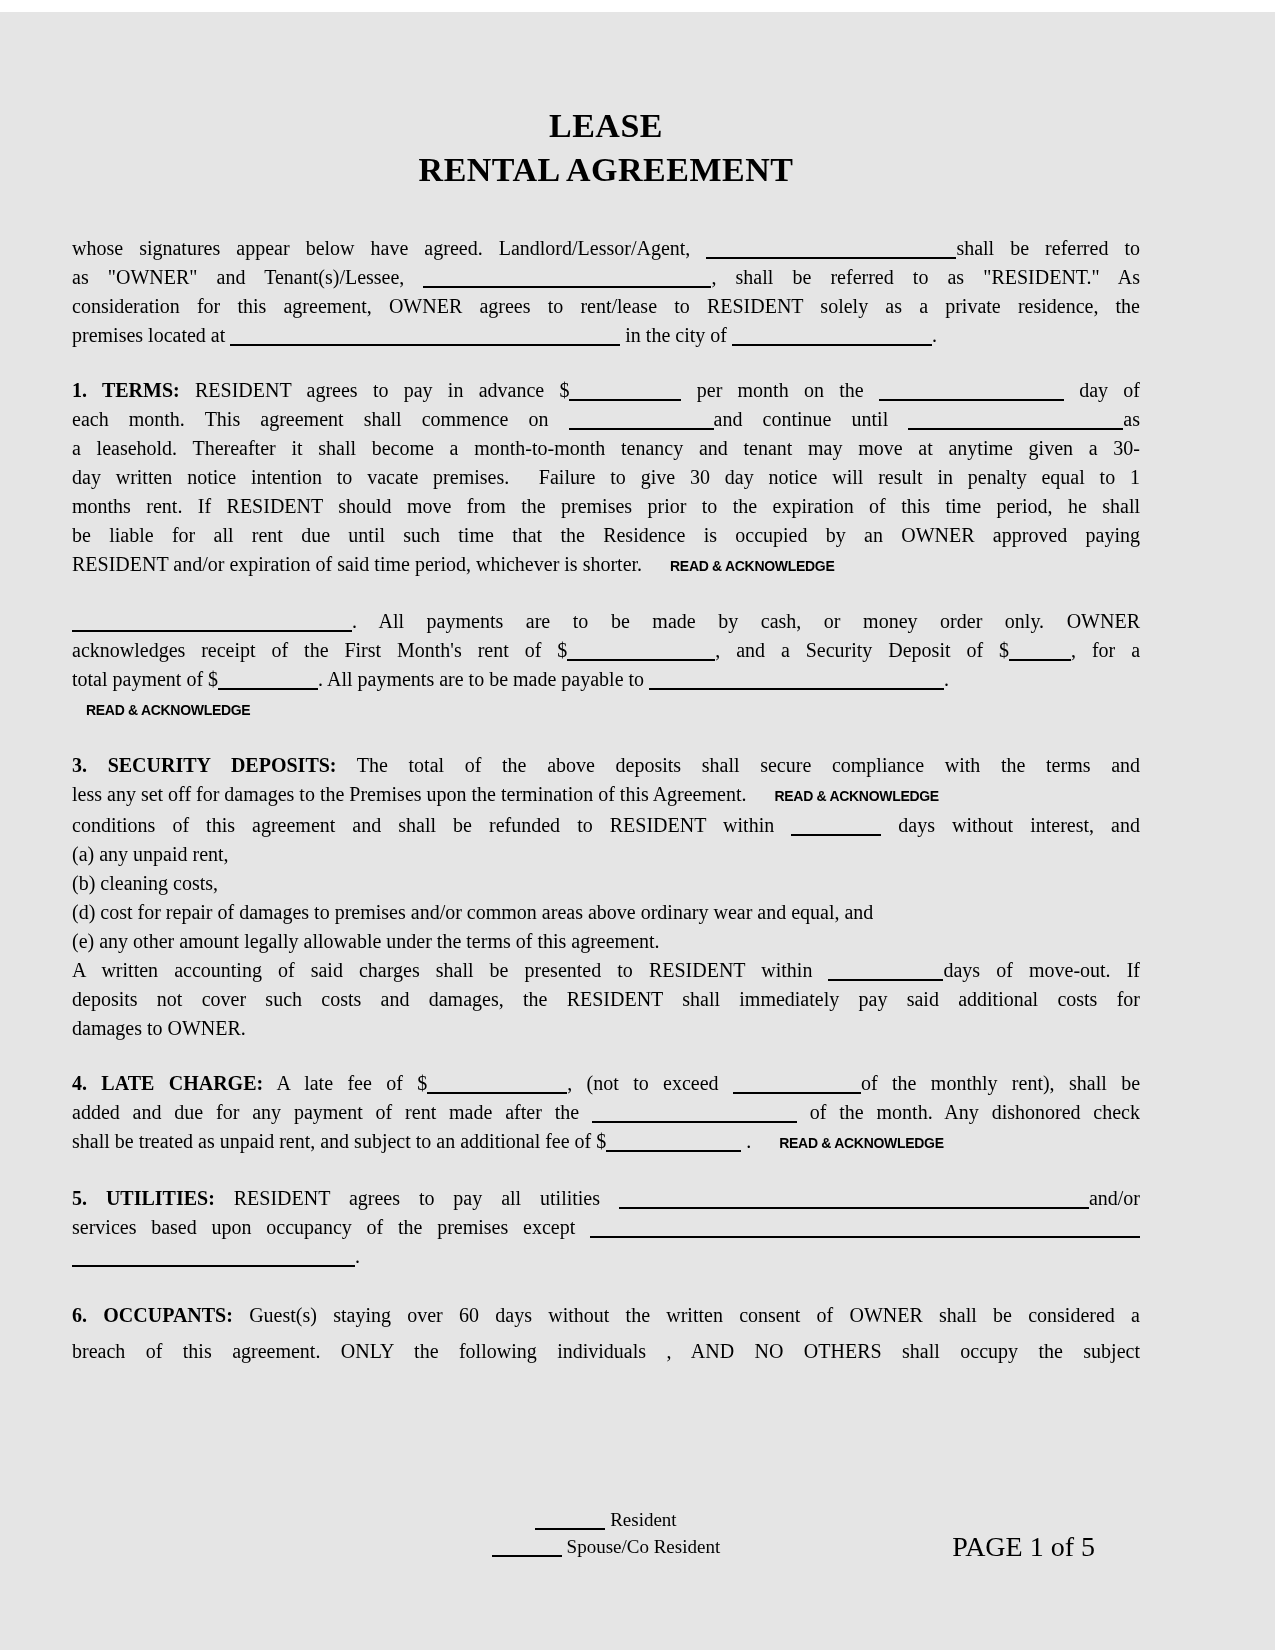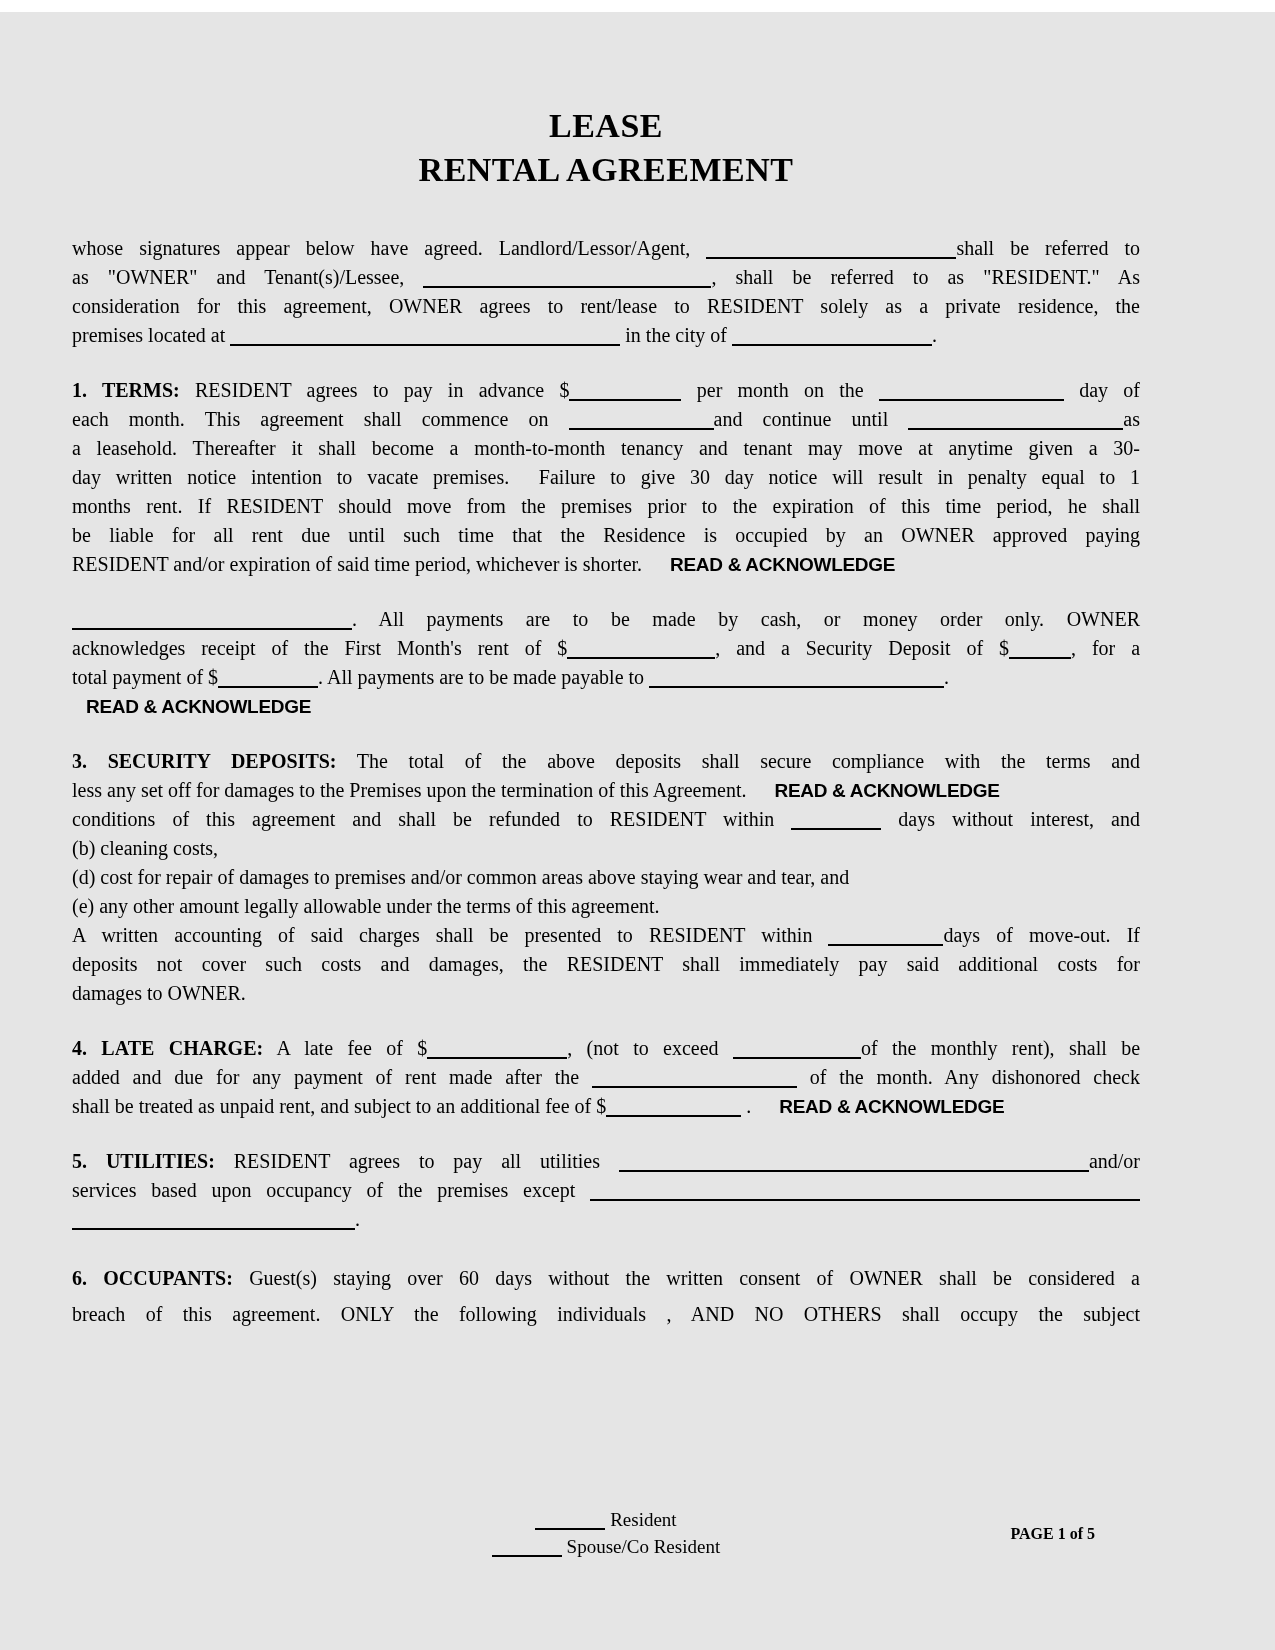--- a/index.html
+++ b/index.html
@@ -25,30 +25,30 @@
   .line.last{text-align-last:left;}
   .run{white-space:pre-wrap;}
   .bold{font-weight:bold;}
   .blank{
     display:inline-block;height:4px;
     border-bottom:2px solid #000;
     margin-bottom:-4px;
   }
   .ack{
     font-family:"Liberation Sans","DejaVu Sans",sans-serif;
-    font-weight:bold;font-size:19px;
+    font-weight:bold;font-size:14px;
     letter-spacing:-0.3px;white-space:nowrap;
   }
   .footer{
     position:absolute;left:72px;top:1494px;width:1068px;
     font-size:19px;line-height:27px;text-align:center;
   }
   .footer-row{position:relative;}
   .footer .blank{border-bottom:2px solid #000;}
-  .page-num{position:absolute;right:45px;bottom:13px;font-size:16px;font-weight:bold;}
+  .page-num{position:absolute;right:45px;bottom:0;font-size:28px;}
 </style>
 </head>
 <body>
 
 <div class="page">
   <div class="content">
     <div class="title">
       <div>LEASE</div>
       <div>RENTAL AGREEMENT</div>
     </div>
@@ -71,22 +71,23 @@
         <div class="section">
           <div class="line"><span class="blank" style="width: 280px;"></span><span class="run">. All payments are to be made by cash, or money order only. OWNER</span></div>
           <div class="line"><span class="run">acknowledges receipt of the First Month's rent of $</span><span class="blank" style="width: 148px;"></span><span class="run">, and a Security Deposit of $</span><span class="blank" style="width: 62px;"></span><span class="run">, for a</span></div>
           <div class="line last"><span class="run">total payment of $</span><span class="blank" style="width: 100px;"></span><span class="run">. All payments are to be made payable to </span><span class="blank" style="width: 295px;"></span><span class="run">.</span></div>
           <div class="line last"><span class="ack" style="margin-left: 14px;">READ &amp; ACKNOWLEDGE</span></div>
         </div>
         <div class="section">
           <div class="line"><span class="run bold">3. SECURITY DEPOSITS:</span><span class="run"> The total of the above deposits shall secure compliance with the terms and</span></div>
           <div class="line last"><span class="run">less any set off for damages to the Premises upon the termination of this Agreement.</span><span class="ack" style="margin-left: 28px;">READ &amp; ACKNOWLEDGE</span></div>
           <div class="line"><span class="run">conditions of this agreement and shall be refunded to RESIDENT within </span><span class="blank" style="width: 90px;"></span><span class="run"> days without interest, and</span></div>
+          <div class="line last"><span class="run">(a) any unpaid rent,</span></div>
           <div class="line last"><span class="run">(b) cleaning costs,</span></div>
-          <div class="line last"><span class="run">(d) cost for repair of damages to premises and/or common areas above staying wear and tear, and</span></div>
+          <div class="line last"><span class="run">(d) cost for repair of damages to premises and/or common areas above ordinary wear and equal, and</span></div>
           <div class="line last"><span class="run">(e) any other amount legally allowable under the terms of this agreement.</span></div>
           <div class="line"><span class="run">A written accounting of said charges shall be presented to RESIDENT within </span><span class="blank" style="width: 115px;"></span><span class="run">days of move-out. If</span></div>
           <div class="line"><span class="run">deposits not cover such costs and damages, the RESIDENT shall immediately pay said additional costs for</span></div>
           <div class="line last"><span class="run">damages to OWNER.</span></div>
         </div>
         <div class="section">
           <div class="line"><span class="run bold">4. LATE CHARGE:</span><span class="run"> A late fee of $</span><span class="blank" style="width: 140px;"></span><span class="run">, (not to exceed </span><span class="blank" style="width: 128px;"></span><span class="run">of the monthly rent), shall be</span></div>
           <div class="line"><span class="run">added and due for any payment of rent made after the </span><span class="blank" style="width: 205px;"></span><span class="run"> of the month. Any dishonored check</span></div>
           <div class="line last"><span class="run">shall be treated as unpaid rent, and subject to an additional fee of $</span><span class="blank" style="width: 135px;"></span><span class="run"> .</span><span class="ack" style="margin-left: 28px;">READ &amp; ACKNOWLEDGE</span></div>
         </div>

